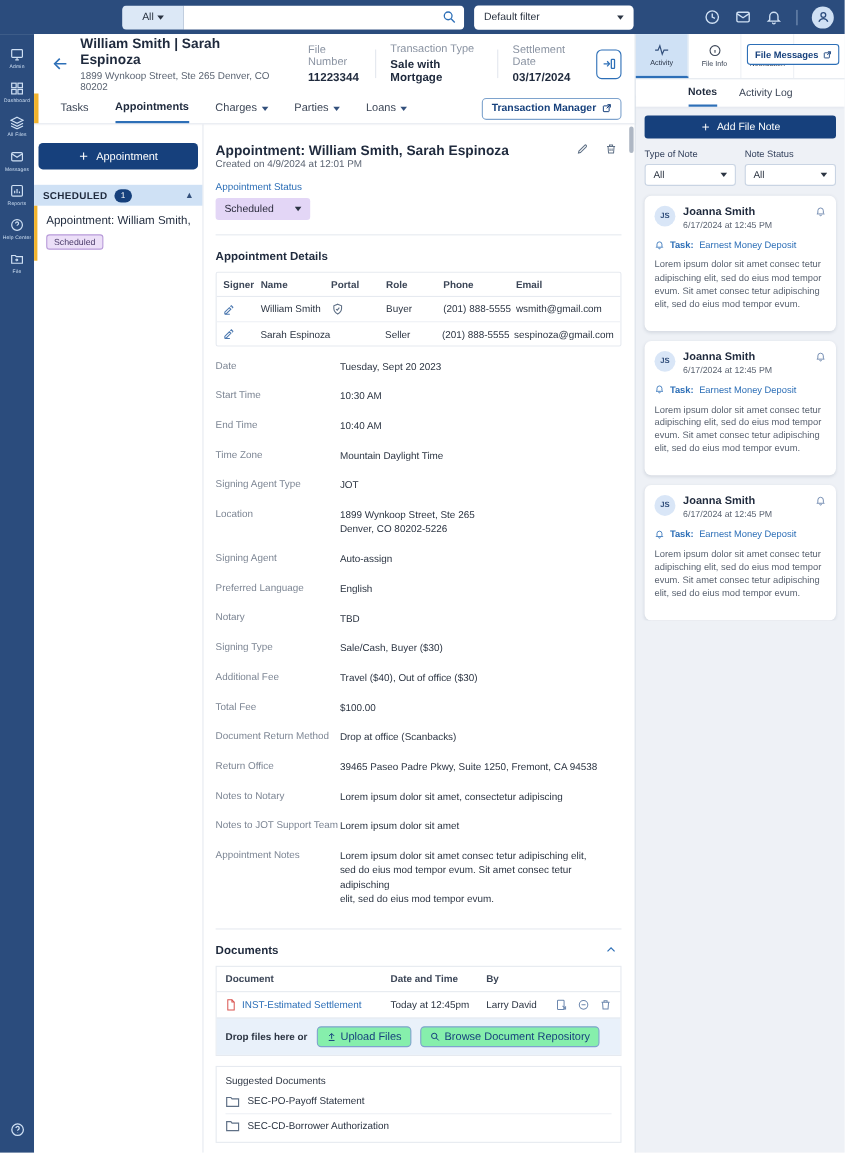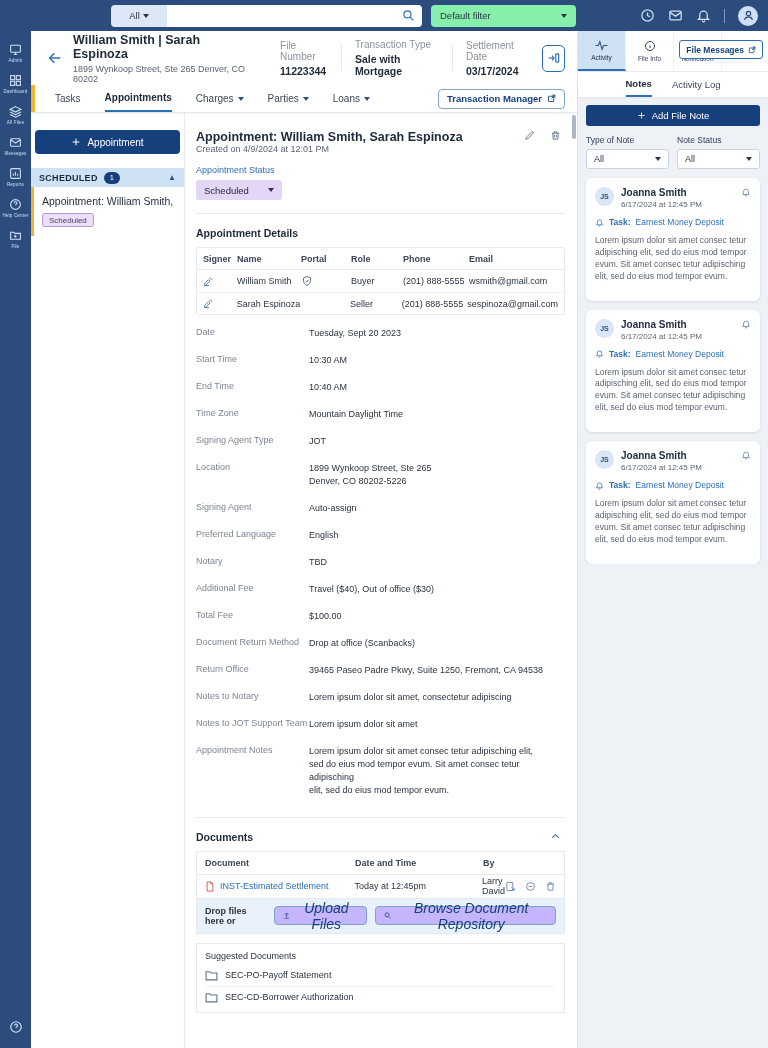--- a/index.html
+++ b/index.html
@@ -9,21 +9,21 @@
 
   
   .topbar { height:31px; background:#2b4c7d; display:flex; align-items:center; }
   .search-group { margin-left:111px; width:311px; height:22px; display:flex; border-radius:4px; overflow:hidden; }
   .search-scope { width:56px; background:#dce8f6; display:flex; align-items:center; justify-content:center; gap:3px;
                   font-size:9.5px; color:#2b3442; cursor:pointer; }
   .caret { width:0; height:0; border-left:3.5px solid transparent; border-right:3.5px solid transparent; border-top:4px solid #2b3442; }
   .search-field { flex:1; background:#fff; position:relative; display:flex; align-items:center; }
   .search-field input { border:0; outline:none; width:100%; height:100%; padding:0 26px 0 8px; font-size:10px; font-family:inherit; }
   .search-icon { position:absolute; right:7px; }
-  .filter-select { margin-left:9px; width:145px; height:22px; background:#86efac; border-radius:4px; display:flex;
+  .filter-select { margin-left:9px; width:145px; height:22px; background:#ffffff; border-radius:4px; display:flex;
                    align-items:center; justify-content:space-between; padding:0 9px; font-size:9.5px; cursor:pointer; }
   .topbar-icons { margin-left:auto; margin-right:10px; display:flex; align-items:center; gap:13px; }
   .tb-divider { width:1px; height:14px; background:#7d96ba; }
   .avatar-circle { width:20px; height:20px; border-radius:50%; background:#cfe0f4; display:flex; align-items:center; justify-content:center; }
 
   
   .frame { display:flex; height:1017px; }
   .sidebar { width:31px; background:#2b4c7d; display:flex; flex-direction:column; align-items:center; padding-top:12px; }
   .side-item { display:flex; flex-direction:column; align-items:center; gap:2px; margin-bottom:11px; cursor:pointer; }
   .side-item .lbl { font-size:4.5px; color:#cfe0f4; letter-spacing:.2px; }
@@ -96,28 +96,28 @@
   .kv-list { margin-top:4px; }
   .kv-row { display:flex; padding:7.5px 0 6.5px; }
   .kv-label { width:113px; flex:none; font-size:9px; color:#7d8694; }
   .kv-value { font-size:9px; color:#2b3442; white-space:pre-line; line-height:1.45; }
 
   .docs-head { display:flex; align-items:center; }
   .docs-chevron { margin-left:auto; color:#2d6fb7; padding-right:4px; cursor:pointer; }
   .docs-box { border:1px solid #e6eaf0; margin-top:8px; }
   .drow { display:flex; align-items:center; min-height:23px; font-size:9px; padding:0 8px; }
   .drow.head { font-weight:bold; color:#3c4657; border-bottom:1px solid #e6eaf0; }
-  .dc-doc{width:150px; display:flex; align-items:center; gap:5px;} .dc-dt{width:128px;} .dc-by{flex:1;}
+  .dc-doc{width:150px; display:flex; align-items:center; gap:5px;} .dc-dt{width:87px;} .dc-by{flex:1;}
   .doc-link { color:#2d6fb7; cursor:pointer; }
   .doc-row-icons { display:flex; gap:9px; color:#6b86ad; }
   .doc-row-icons span { cursor:pointer; }
   .dropzone { background:#e9f1fa; border-top:1px solid #e6eaf0; display:flex; align-items:center; gap:8px; padding:7px 8px; }
   .dz-text { font-size:9px; font-weight:bold; color:#2b3442; }
-  .dz-btn { height:19px; background:#c4b5fd; border:1px solid #7ea3cd; border-radius:4px; display:flex; align-items:center;
-            gap:4px; padding:0 8px; font-size:14px; color:#16407c; font-family:inherit; cursor:pointer;font-style:italic; }
+  .dz-btn { height:19px; background:#86efac; border:1px solid #7ea3cd; border-radius:4px; display:flex; align-items:center;
+            gap:4px; padding:0 8px; font-size:10px; color:#16407c; font-family:inherit; cursor:pointer; }
   .suggested-box { border:1px solid #e6eaf0; margin-top:9px; padding:7px 8px 4px; }
   .sg-heading { font-size:9px; color:#2b3442; margin-bottom:4px; }
   .sg-item { display:flex; align-items:center; gap:7px; font-size:9px; color:#2b3442; padding:5px 0; cursor:pointer; }
   .sg-item + .sg-item { border-top:1px solid #eef1f5; }
 
   
   .rp-tabbar { height:41px; display:flex; background:#fff; border-bottom:1px solid #e6eaf0; position:relative; }
   .rp-tab { width:48px; display:flex; flex-direction:column; align-items:center; justify-content:center; gap:3px;
             font-size:6.5px; color:#3c4657; border-right:1px solid #eef1f5; cursor:pointer; }
   .rp-tab.active { background:#cfe1f5; border-bottom:2px solid #2d6fb7; color:#1f2a3d; }
@@ -488,20 +488,24 @@
             </div>
           <div class="kv-row">
               <span class="kv-label">Preferred Language</span>
               <span class="kv-value">English</span>
             </div>
           <div class="kv-row">
               <span class="kv-label">Notary</span>
               <span class="kv-value">TBD</span>
             </div>
           <div class="kv-row">
+              <span class="kv-label">Signing Type</span>
+              <span class="kv-value">Sale/Cash, Buyer ($30)</span>
+            </div>
+          <div class="kv-row">
               <span class="kv-label">Additional Fee</span>
               <span class="kv-value">Travel ($40), Out of office ($30)</span>
             </div>
           <div class="kv-row">
               <span class="kv-label">Total Fee</span>
               <span class="kv-value">$100.00</span>
             </div>
           <div class="kv-row">
               <span class="kv-label">Document Return Method</span>
               <span class="kv-value">Drop at office (Scanbacks)</span>

